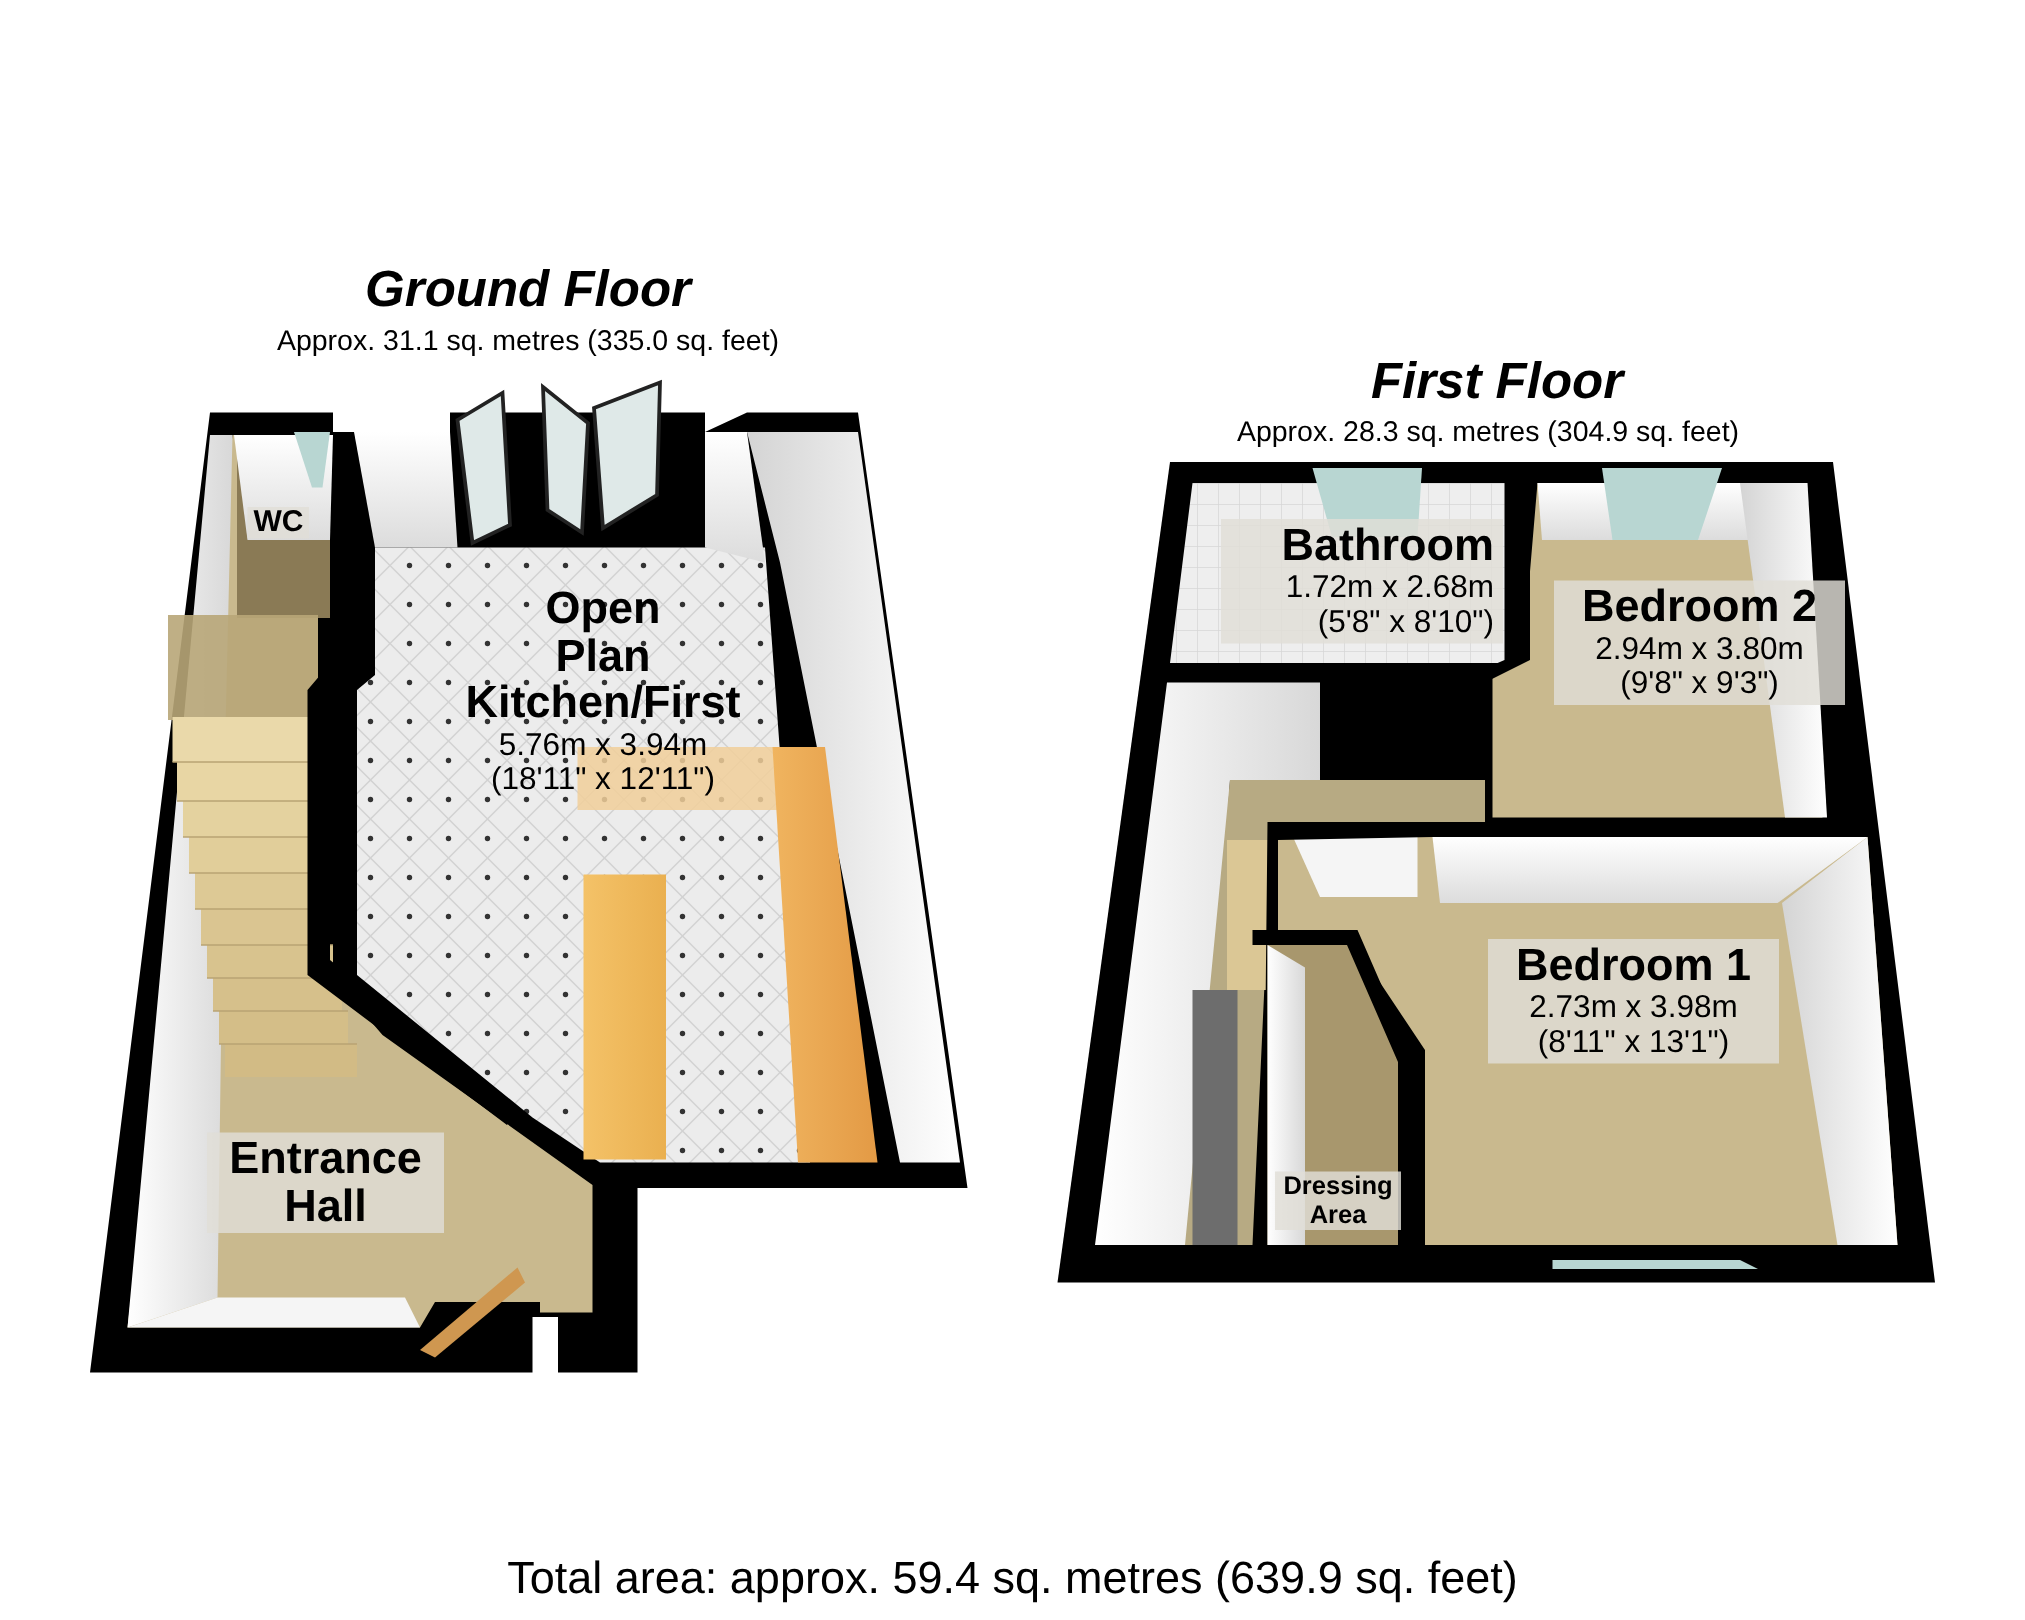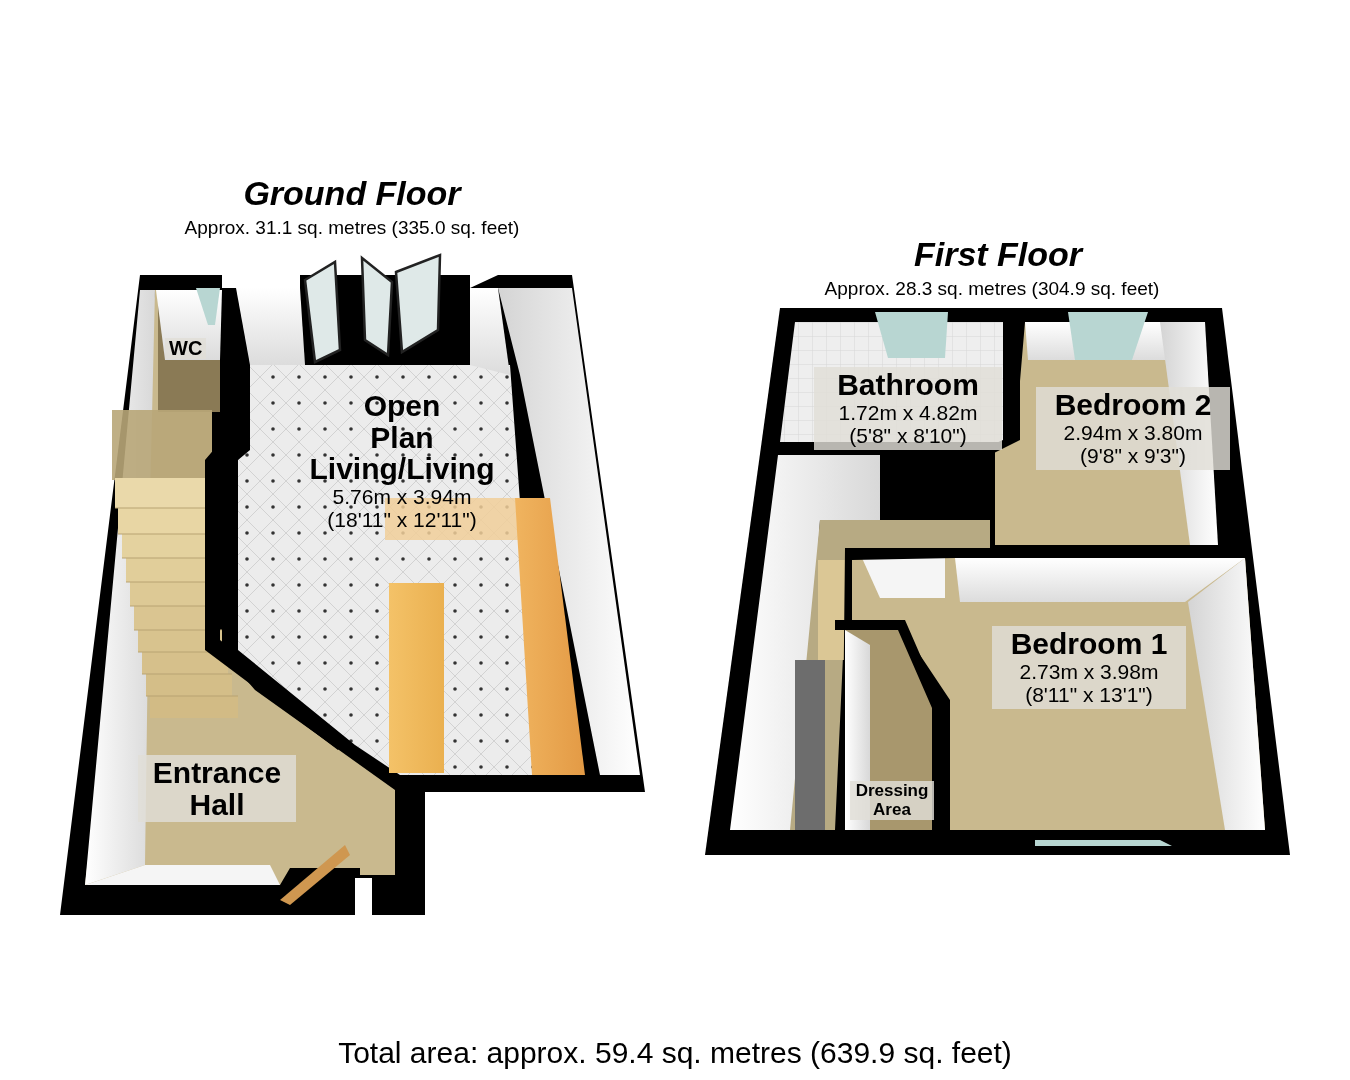--- a/index.html
+++ b/index.html
@@ -150,36 +150,36 @@
 <div class="abs floor-title" style="left:152px; top:174px; width:400px;">Ground Floor</div>
 <div class="abs floor-area" style="left:112px; top:217px; width:480px;">Approx. 31.1 sq. metres (335.0 sq. feet)</div>
 
 <div class="label-box" style="left:165px; top:338px; padding:0 4px;">
   <span class="rname" style="font-size:20px;">WC</span>
 </div>
 
 <div class="label-box clear" style="left:266px; top:388px; width:260px;">
   <span class="rname">Open</span>
   <span class="rname">Plan</span>
-  <span class="rname">Living/Living</span>
+  <span class="rname">Kitchen/First</span>
   <span class="rdim">5.76m x 3.94m</span>
   <span class="rdim">(18'11" x 12'11")</span>
 </div>
 
 <div class="label-box" style="left:138px; top:755px; width:146px;">
   <span class="rname">Entrance</span>
   <span class="rname">Hall</span>
 </div>
 
 <div class="abs floor-title" style="left:798px; top:235px; width:400px;">First Floor</div>
 <div class="abs floor-area" style="left:752px; top:278px; width:480px;text-align:center;">Approx. 28.3 sq. metres (304.9 sq. feet)</div>
 
-<div class="label-box" style="left:814px; top:367px; width:176px;">
+<div class="label-box" style="left:814px; top:346px; width:176px;text-align:right;">
   <span class="rname">Bathroom</span>
-  <span class="rdim">1.72m x 4.82m</span>
+  <span class="rdim">1.72m x 2.68m</span>
   <span class="rdim">(5'8" x 8'10")</span>
 </div>
 
 <div class="label-box" style="left:1016px; top:387px; width:182px;margin-left:20px;">
   <span class="rname">Bedroom 2</span>
   <span class="rdim">2.94m x 3.80m</span>
   <span class="rdim">(9'8" x 9'3")</span>
 </div>
 
 <div class="label-box" style="left:992px; top:626px; width:182px;">

